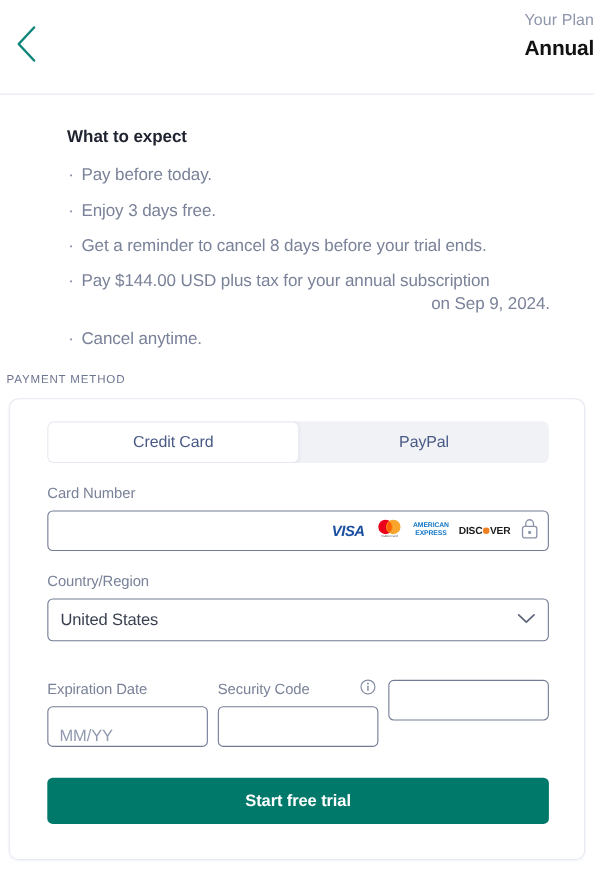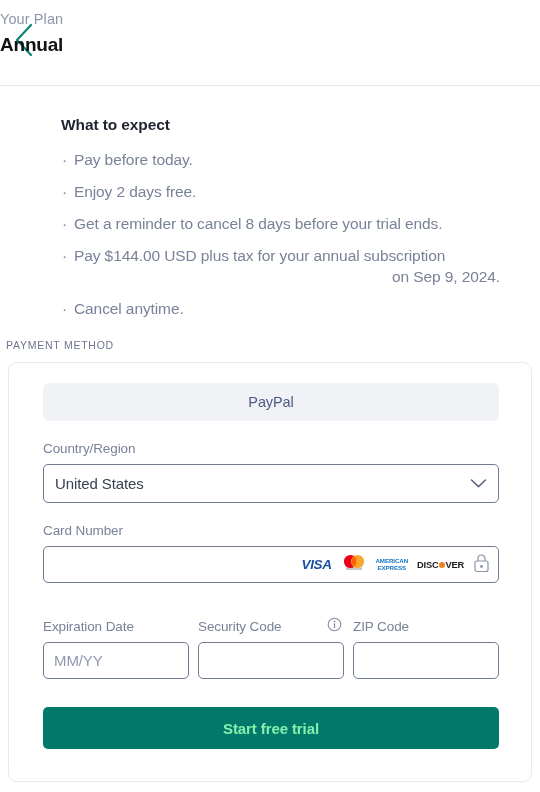--- a/index.html
+++ b/index.html
@@ -46,21 +46,21 @@
     border: none;
   }
 
   .back-btn svg { display: block; }
 
   .header-text {
     position: absolute;
     left: 0;
     right: 0;
     top: 10px;
-    text-align: left;
+    text-align: right;
   }
 
   .plan-eyebrow {
     font-size: 14.5px;
     color: #8e96ab;
     letter-spacing: 0.1px;
     line-height: 19px;
   }
 
   .plan-title {
@@ -289,38 +289,38 @@
   }
 
   .triple .col { width: 146px; }
 
   .triple .col .field-label {
     display: flex;
     align-items: center;
     height: 18px;
   }
 
-  .triple .input-box { width: 146px; height: 37px; }
+  .triple .input-box { width: 146px; height: 37px; align-items: flex-end; }
 
   .info-icon {
     margin-left: auto;
     margin-right: 2px;
     display: block;
   }
 
   
   .start-btn {
     display: block;
     width: 456px;
     height: 42px;
     margin-top: 28px;
     background: #00796b;
     border: none;
     border-radius: 5px;
-    color: #86efac;
+    color: #ffffff;
     font-size: 15px;
     font-weight: bold;
     font-family: inherit;
     cursor: pointer;
     letter-spacing: -0.1px;
   }
 </style>
 </head>
 <body>
 
@@ -345,21 +345,21 @@
     <div class="expect-title">What to expect</div>
     <div class="expect-list">
 
       <div class="expect-item">
         <span class="bullet">·</span>
         <span>Pay before today.</span>
       </div>
 
       <div class="expect-item">
         <span class="bullet">·</span>
-        <span>Enjoy 2 days free.</span>
+        <span>Enjoy 3 days free.</span>
       </div>
 
       <div class="expect-item">
         <span class="bullet">·</span>
         <span>Get a reminder to cancel 8 days before your trial ends.</span>
       </div>
 
       <div class="expect-item">
         <span class="bullet">·</span>
         <span>Pay $144.00 USD plus tax for your annual subscription</span>
@@ -372,33 +372,22 @@
       </div>
 
     </div>
   </div>
 
   <div class="pm-label">PAYMENT METHOD</div>
 
   <div class="pm-card">
 
     <div class="segment">
+      <button class="segment-btn active">Credit Card</button>
       <button class="segment-btn">PayPal</button>
-    </div>
-
-    <div class="field">
-      <div class="field-label">Country/Region</div>
-      <div class="select-box">
-        <span class="select-value">United States</span>
-        <span class="chev-down">
-          <svg width="17" height="11" viewBox="0 0 17 11" fill="none">
-            <path d="M1.5 2 L8.5 8.6 L15.5 2" stroke="#5b6479" stroke-width="1.5" fill="none" stroke-linecap="round" stroke-linejoin="round"></path>
-          </svg>
-        </span>
-      </div>
     </div>
 
     <div class="field">
       <div class="field-label">Card Number</div>
       <div class="input-box">
         <span class="placeholder" placeholder=""></span>
         <span class="card-icons">
           <span class="brand-visa">VISA</span>
           <span class="brand-mc">
             <svg width="26" height="17" viewBox="0 0 26 17">
@@ -421,20 +410,32 @@
             <svg width="17" height="20" viewBox="0 0 17 20" fill="none">
               <rect x="2" y="8" width="13" height="10.5" rx="2" stroke="#8b93a8" stroke-width="1.2" fill="#fff"></rect>
               <path d="M5 8 V5.5 a3.5 3.5 0 0 1 7 0 V8" stroke="#8b93a8" stroke-width="1.2" fill="none"></path>
               <circle cx="8.5" cy="13.5" r="1.4" fill="#8b93a8"></circle>
             </svg>
           </span>
         </span>
       </div>
     </div>
 
+    <div class="field">
+      <div class="field-label">Country/Region</div>
+      <div class="select-box">
+        <span class="select-value">United States</span>
+        <span class="chev-down">
+          <svg width="17" height="11" viewBox="0 0 17 11" fill="none">
+            <path d="M1.5 2 L8.5 8.6 L15.5 2" stroke="#5b6479" stroke-width="1.5" fill="none" stroke-linecap="round" stroke-linejoin="round"></path>
+          </svg>
+        </span>
+      </div>
+    </div>
+
     <div class="triple">
 
       <div class="col">
         <div class="field-label">Expiration Date</div>
         <div class="input-box">
           <span class="placeholder">MM/YY</span>
         </div>
       </div>
 
       <div class="col">
@@ -447,21 +448,20 @@
               <rect x="6.85" y="6.2" width="1.3" height="5" rx="0.6" fill="#848da3"></rect>
             </svg>
           </span>
         </div>
         <div class="input-box">
           <span class="placeholder"></span>
         </div>
       </div>
 
       <div class="col">
-        <div class="field-label">ZIP Code</div>
         <div class="input-box">
           <span class="placeholder"></span>
         </div>
       </div>
 
     </div>
 
     <button class="start-btn">Start free trial</button>
 
   </div>

